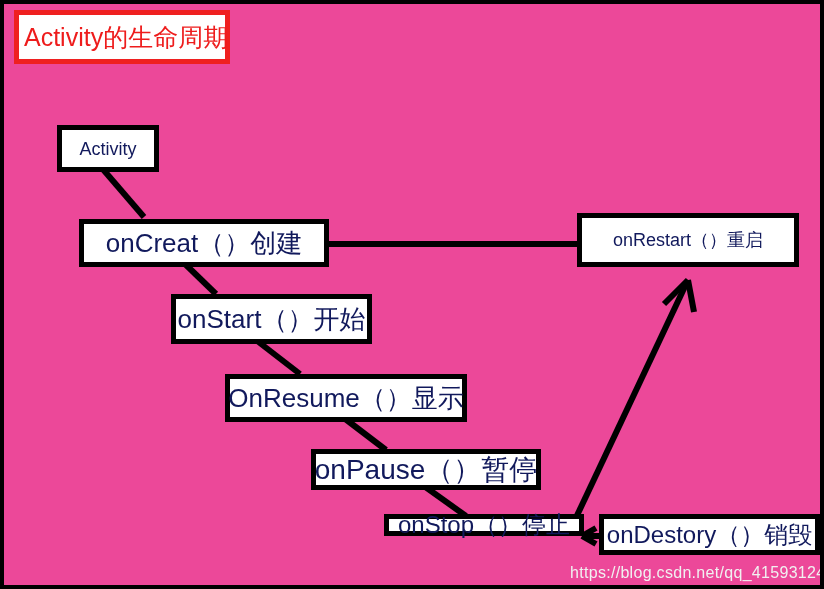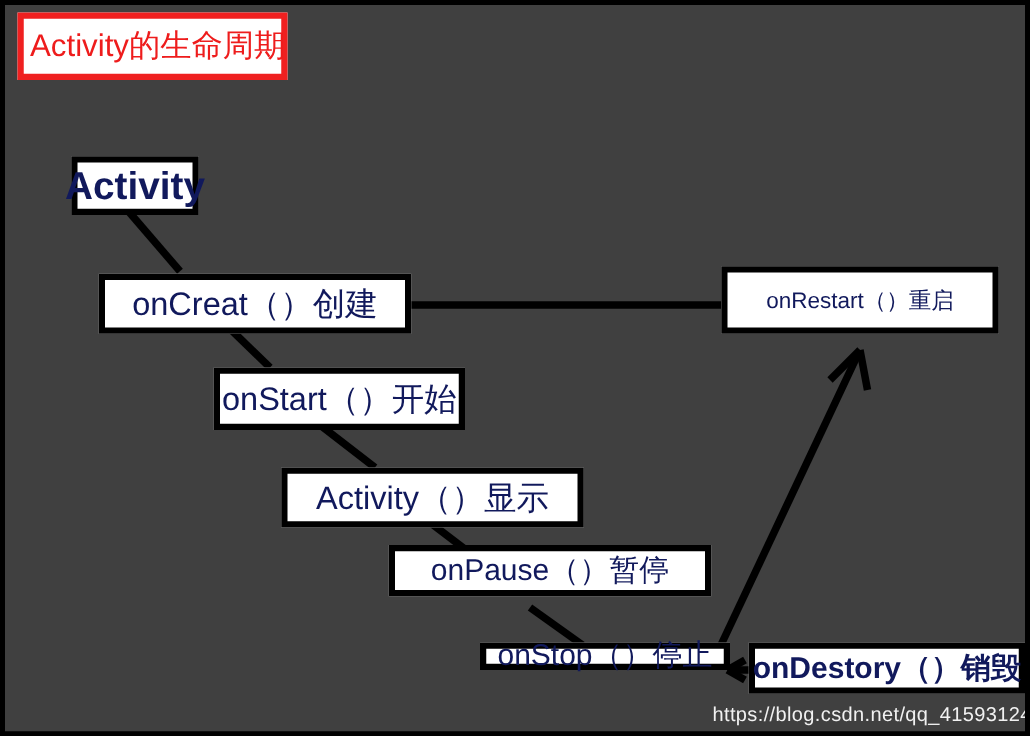--- a/index.html
+++ b/index.html
@@ -4,21 +4,21 @@
 <style>
   html, body {
     margin: 0;
     padding: 0;
     background: #ffffff;
   }
   #canvas {
     position: relative;
     width: 824px;
     height: 589px;
-    background: #404040;
+    background: #ec4899;
     box-sizing: border-box;
     border: 4px solid #000000;
     overflow: hidden;
     font-family: "Liberation Sans", sans-serif;
   }
   
   #title-box {
     position: absolute;
     left: 10px;
     top: 6px;
@@ -49,27 +49,27 @@
     justify-content: center;
     color: #11195c;
     white-space: nowrap;
     z-index: 3;
   }
   .node .label {
     display: block;
     line-height: 1;
     padding: 0 6px;
   }
-  #node-activity   { left: 53px;  top: 121px; width: 102px; height: 47px; font-size: 31px; font-weight: bold; }
+  #node-activity   { left: 53px;  top: 121px; width: 102px; height: 47px; font-size: 18px; }
   #node-oncreate   { left: 75px;  top: 215px; width: 250px; height: 48px; font-size: 26px; }
   #node-onstart    { left: 135px; top: 290px; width: 201px; height: 50px; font-size: 26px; margin-left: 32px; }
   #node-onresume   { left: 221px; top: 370px; width: 242px; height: 48px; font-size: 26px; }
-  #node-onpause    { left: 307px; top: 432px; width: 258px; height: 41px; font-size: 24px; }
+  #node-onpause    { left: 307px; top: 445px; width: 230px; height: 41px; font-size: 28px; }
   #node-onstop     { left: 380px; top: 510px; width: 200px; height: 22px; font-size: 24px; }
-  #node-ondestory  { left: 595px; top: 510px; width: 221px; height: 41px; font-size: 24px; font-weight: bold; }
+  #node-ondestory  { left: 595px; top: 510px; width: 221px; height: 41px; font-size: 24px; }
   #node-onrestart  { left: 573px; top: 209px; width: 222px; height: 54px; font-size: 18px; }
   
   #arrows {
     position: absolute;
     left: 0; top: 0;
     width: 816px;
     height: 581px;
     z-index: 1;
   }
   
@@ -140,21 +140,21 @@
 
   <div class="node" id="node-oncreate">
     <span class="label">onCreat（）创建</span>
   </div>
 
   <div class="node" id="node-onstart">
     <span class="label">onStart（）开始</span>
   </div>
 
   <div class="node" id="node-onresume">
-    <span class="label">Activity（）显示</span>
+    <span class="label">OnResume（）显示</span>
   </div>
 
   <div class="node" id="node-onpause">
     <span class="label">onPause（）暂停</span>
   </div>
 
   <div class="node" id="node-onstop">
     <span class="label">onStop（）停止</span>
   </div>
 

